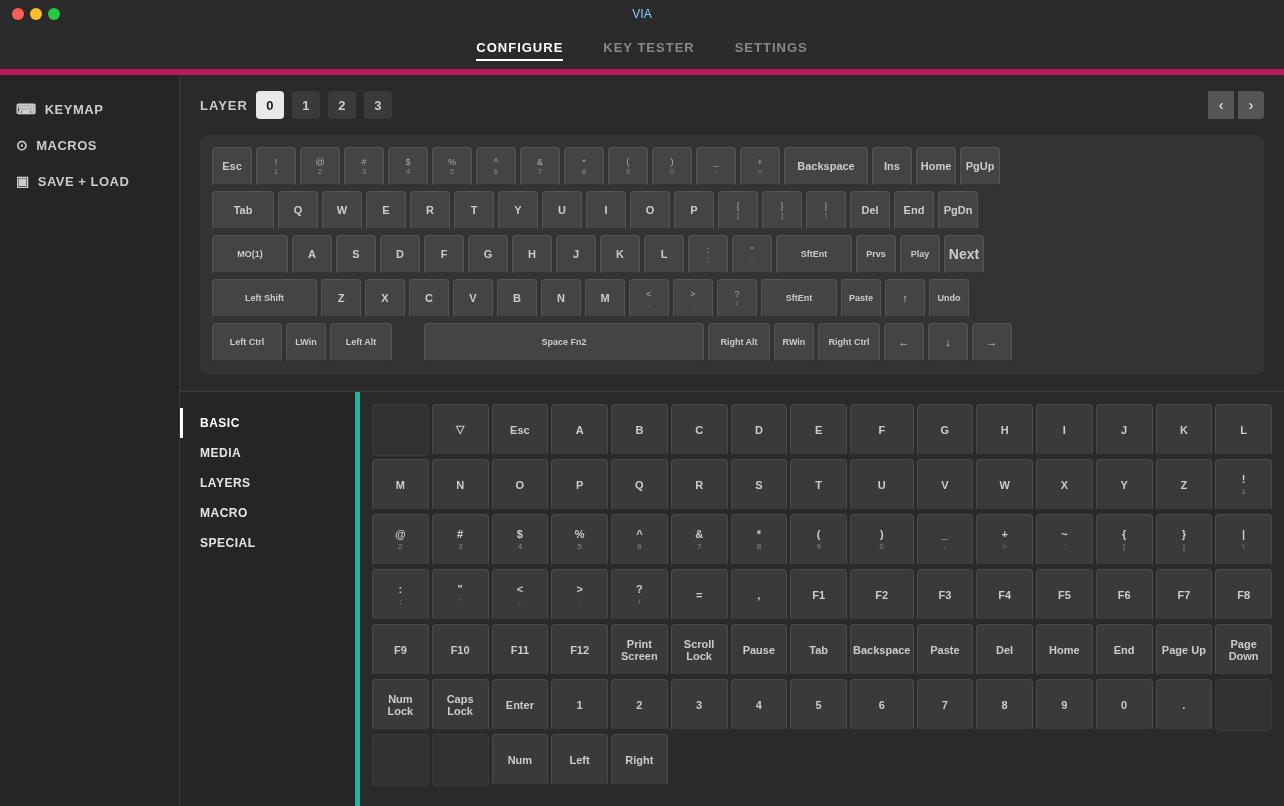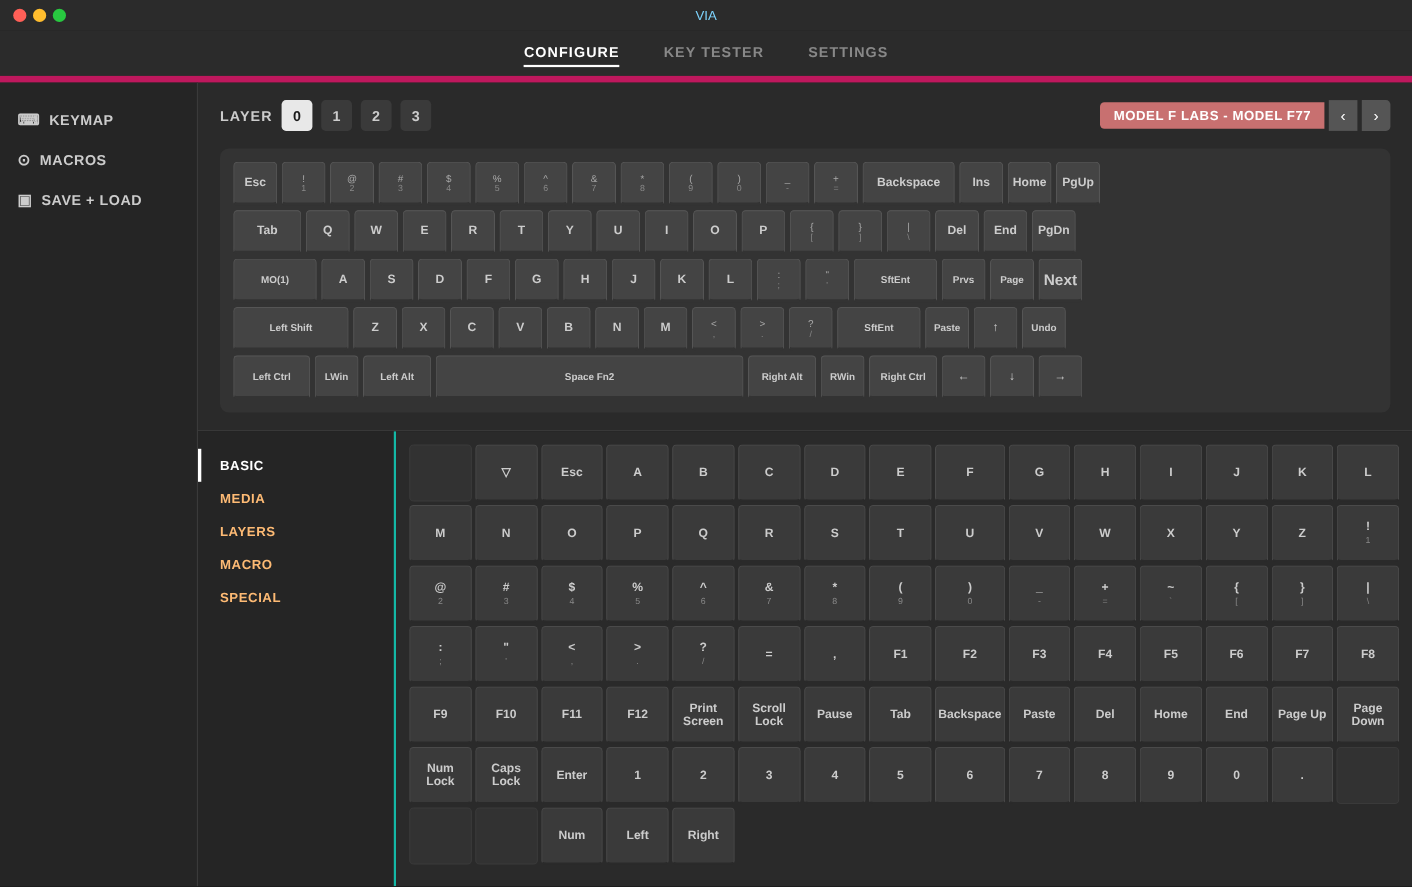--- a/index.html
+++ b/index.html
@@ -215,40 +215,40 @@
     .key .key-top { font-size: 9px; color: #aaa; }
     .key .key-main { font-size: 11px; font-weight: 600; }
     .key .key-sub { font-size: 8px; color: #888; }
 
     .key-wide-1-5 { min-width: 62px; }
     .key-wide-backspace { min-width: 84px; }
     .key-wide-caps { min-width: 76px; }
     .key-wide-enter { min-width: 76px; }
     .key-wide-lshift { min-width: 105px; }
     .key-wide-lctrl { min-width: 70px; }
-    .key-space { min-width: 280px; }
+    .key-space { min-width: 280px; margin-left: 28px; }
 
     
     .bottom-section {
       flex: 1;
       display: flex;
       overflow: hidden;
     }
 
     
     .left-panel {
       width: 180px;
       background: #252525;
-      border-right: 2px solid #14b8a6;
+      border-right: 5px solid #14b8a6;
       padding: 16px 0;
       flex-shrink: 0;
     }
     .panel-category {
       padding: 8px 20px;
-      color: #fdba74;
+      color: #e5e5e5;
       font-size: 12px;
       font-weight: 600;
       letter-spacing: 0.5px;
       cursor: pointer;
     }
     .panel-category.active {
       color: #fff;
       border-left: 3px solid #fff;
       padding-left: 17px;
     }
@@ -333,21 +333,20 @@
 
       <div class="keyboard-header">
         <div class="layer-selector">
           <span class="layer-label">LAYER</span>
           <div class="layer-btn active">0</div>
           <div class="layer-btn">1</div>
           <div class="layer-btn">2</div>
           <div class="layer-btn">3</div>
         </div>
         <div class="model-selector">
-          <span class="model-name">MODEL F LABS - MODEL F77</span>
           <div class="model-nav">‹</div>
           <div class="model-nav">›</div>
         </div>
       </div>
 
       <div class="keyboard-layout">
 
         <div class="key-row">
           <div class="key">
               <span class="key-main">Esc</span>
@@ -510,21 +509,21 @@
               <span class="key-top">"</span>
               <span class="key-sub">'</span>
             </div>
           <div class="key key-wide-enter">
               <span class="key-main" style="font-size:9px">SftEnt</span>
             </div>
           <div class="key">
               <span class="key-main" style="font-size:9px">Prvs</span>
             </div>
           <div class="key">
-              <span class="key-main" style="font-size:9px">Page</span>
+              <span class="key-main" style="font-size:9px">Play</span>
             </div>
           <div class="key">
               <span class="key-main" style="font-size:14px">Next</span>
             </div>
         </div>
 
         <div class="key-row">
           <div class="key key-wide-lshift">
               <span class="key-main" style="font-size:9px">Left Shift</span>
             </div>

